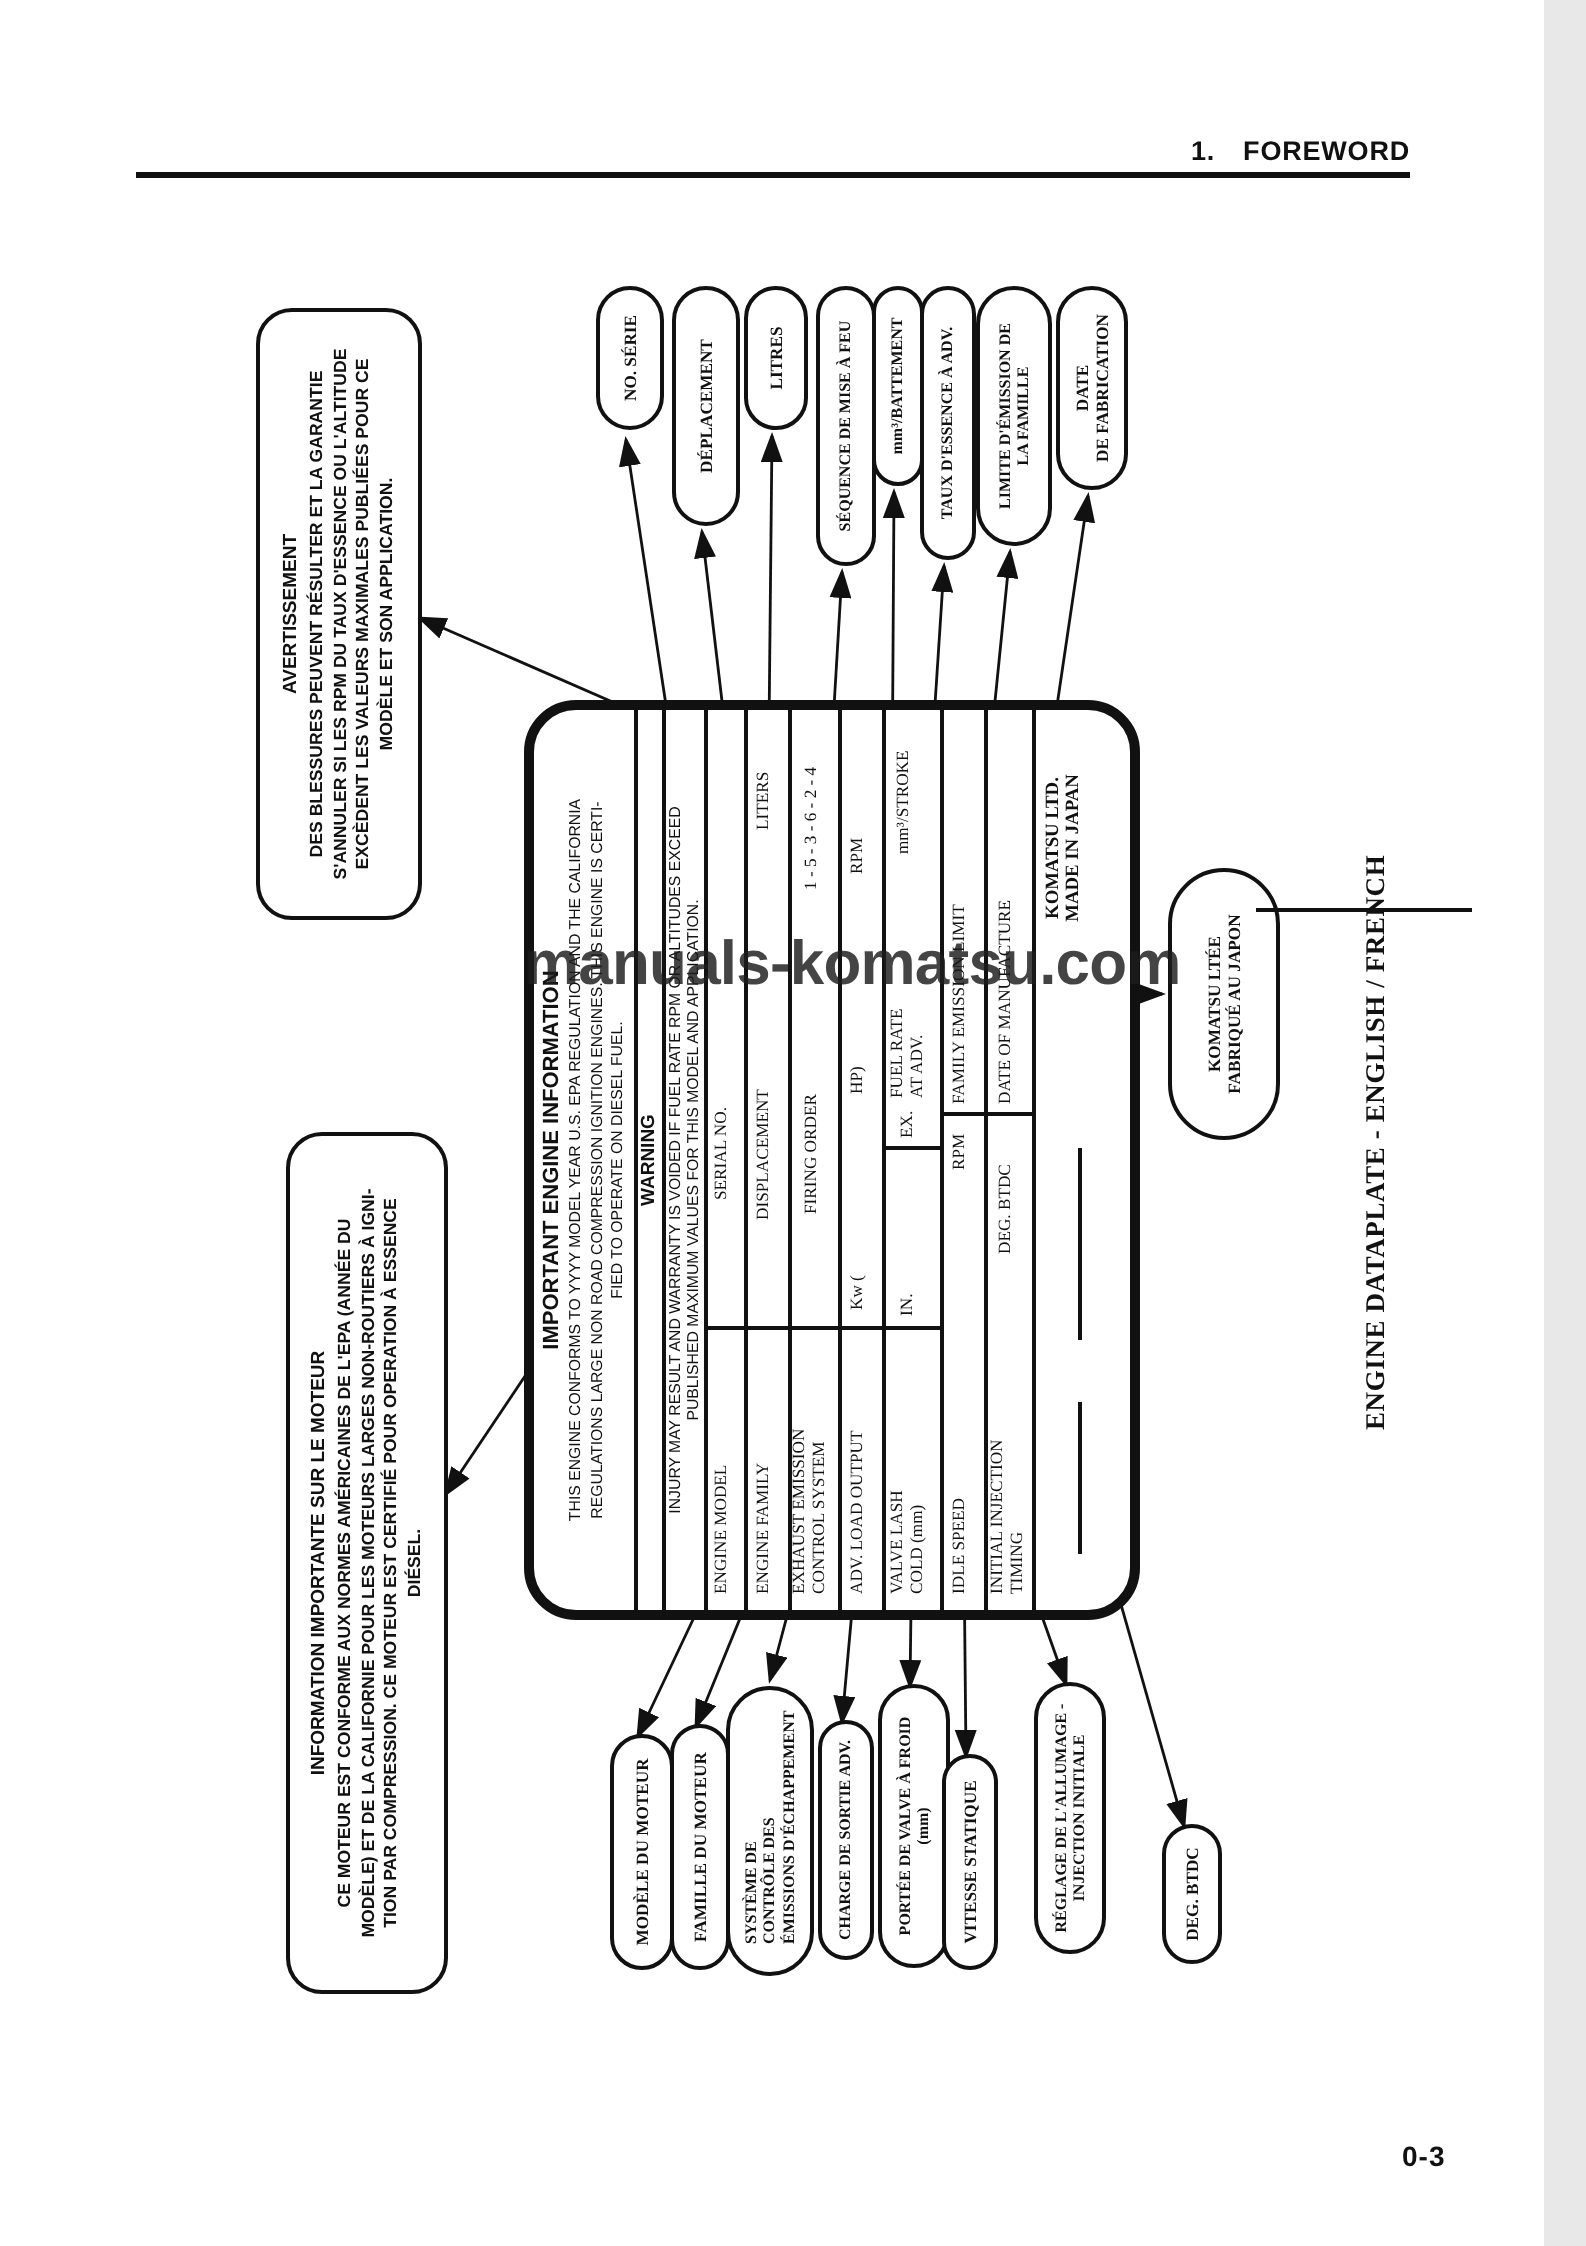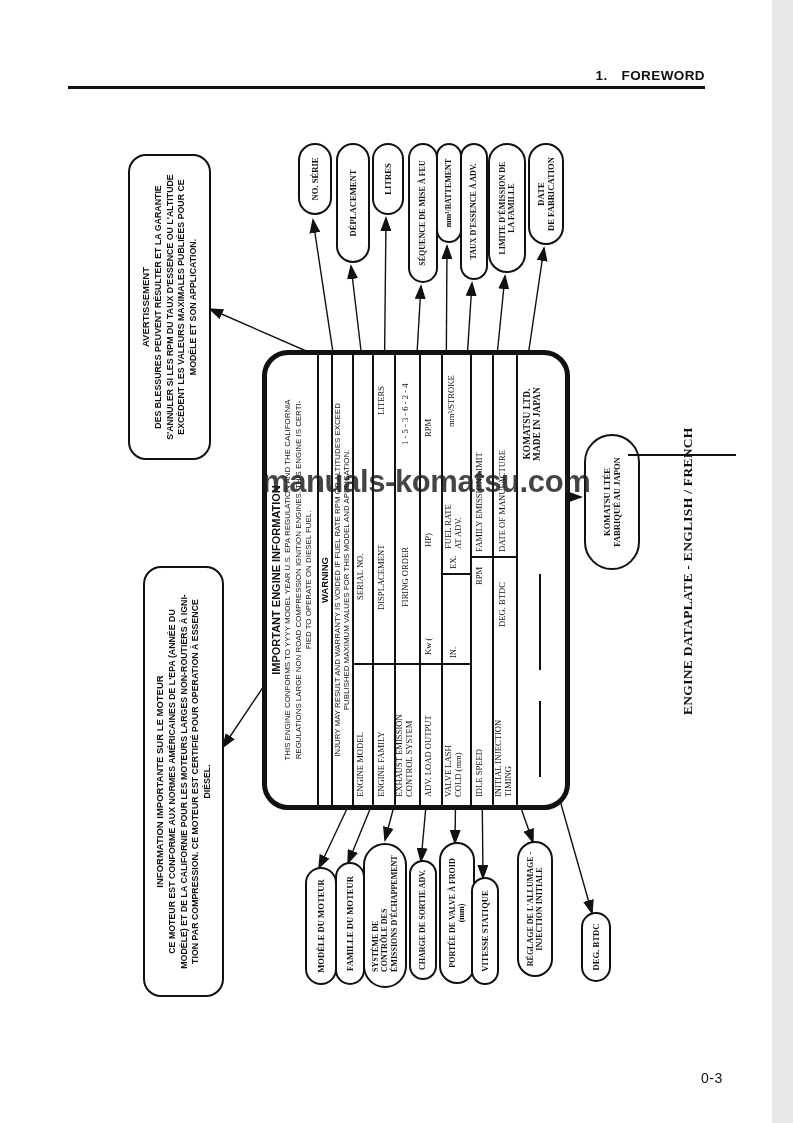--- a/index.html
+++ b/index.html
@@ -2,21 +2,21 @@
 <html><head>
 <meta charset="utf-8">
 <style>
   html,body{margin:0;padding:0;background:#e8e8e8;}
   #page{position:relative;width:772px;height:1123px;background:#fff;overflow:hidden;
         font-family:"Liberation Sans",sans-serif;color:#111;}
   
   .hdr{position:absolute;top:68px;right:67px;font-size:13.5px;font-weight:700;letter-spacing:.4px;}
   .hdr .num{margin-right:14px;}
   .hdr-rule{position:absolute;left:68px;right:67px;top:86px;height:3px;background:#111;}
-  .pageno{position:absolute;left:701px;top:1070px;font-size:14px;font-weight:400;letter-spacing:.5px;}
+  .pageno{position:absolute;left:701px;top:1070px;font-size:14px;font-weight:700;letter-spacing:.5px;}
   
   .fig{position:absolute;left:100px;top:133px;width:610px;height:880px;}
   .fig-inner{position:absolute;left:0;top:0;width:880px;height:610px;
              transform-origin:0 0;transform:translateY(880px) rotate(-90deg);}
   
   .oval{position:absolute;border:2.2px solid #111;border-radius:999px;background:#fff;
         display:flex;flex-direction:column;align-items:center;justify-content:center;
         text-align:center;font-family:"Liberation Serif",serif;font-weight:700;
         font-size:8.6px;line-height:1.18;color:#111;white-space:nowrap;}
   .oval.small{font-size:8px;}

